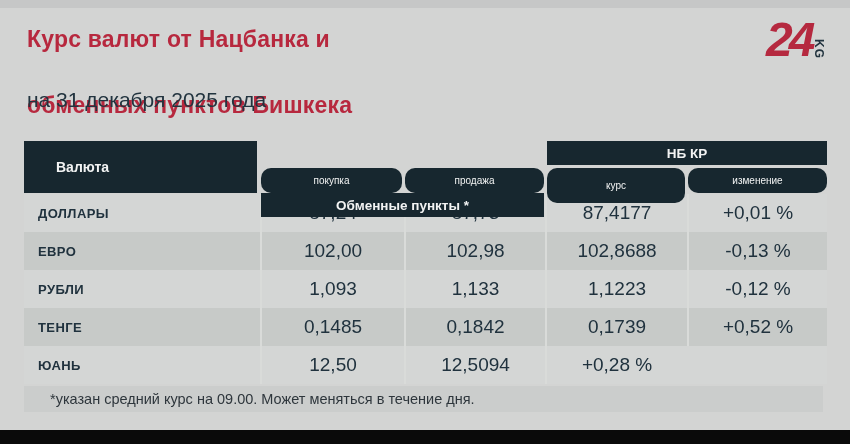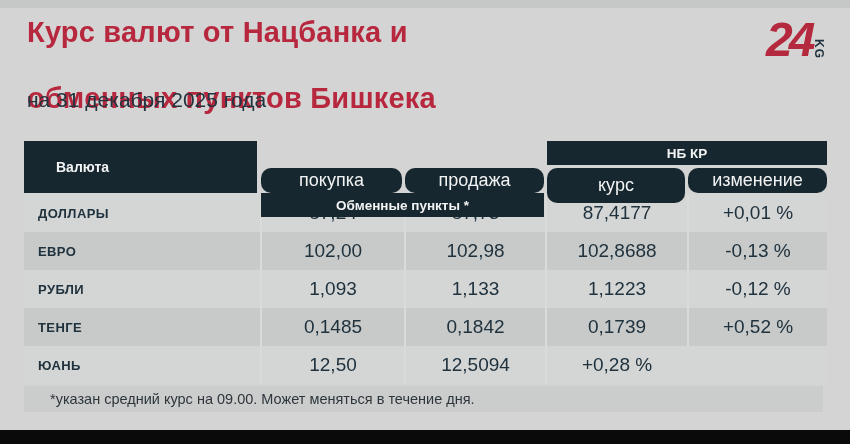--- a/index.html
+++ b/index.html
@@ -9,22 +9,22 @@
     background: #d3d4d3;
     font-family: "Liberation Sans", sans-serif;
     overflow: hidden;
   }
   .top-strip {
     position: absolute; top: 0; left: 0;
     width: 100%; height: 8px;
     background: #c6c7c7;
   }
   .title {
-    position: absolute; left: 27px; top: 16px;
-    font-size: 29px; line-height: 33px;
+    position: absolute; left: 27px; top: 23px;
+    font-size: 23px; line-height: 33px;
     font-weight: 800; color: #b7283e;
     letter-spacing: 0.2px;
     white-space: pre;
   }
   .subtitle {
     position: absolute; left: 27px; top: 88px;
     font-size: 21px; color: #22343f; font-weight: 400;
   }
   .logo {
     position: absolute; left: 766px; top: 18px;
@@ -46,21 +46,21 @@
     font-weight: 700; font-size: 13.5px;
     display: flex; align-items: center; justify-content: center;
     box-sizing: border-box;
   }
   .hc-currency {
     left: 0; top: 0; width: 233px; height: 52px;
     justify-content: flex-start; padding-left: 32px; font-size: 14px;
   }
   .hc-exchange { left: 237px; top: 16px; width: 283px; height: 24px; margin-top: 36px; }
   .hc-nbkr     { left: 523px; top: 0; width: 280px; height: 24px; }
-  .hsub { font-weight: 400; font-size: 18px; border-radius: 10px; }
+  .hsub { font-weight: 400; font-size: 10px; border-radius: 10px; }
   .hc-buy    { left: 237px; top: 27px; width: 141px; height: 25px; }
   .hc-sell   { left: 381px; top: 27px; width: 139px; height: 25px; text-align: right; }
   .hc-rate   { left: 523px; top: 27px; width: 138px; height: 35px; }
   .hc-change { left: 664px; top: 27px; width: 139px; height: 25px; }
   .tbody { margin-top: 1px; }
   .trow { display: flex; height: 38px; }
   .trow:nth-child(odd)  { background: #d4d6d5; }
   .trow:nth-child(even) { background: #c7cac8; }
   .tcell {
     display: flex; align-items: center; justify-content: center;

